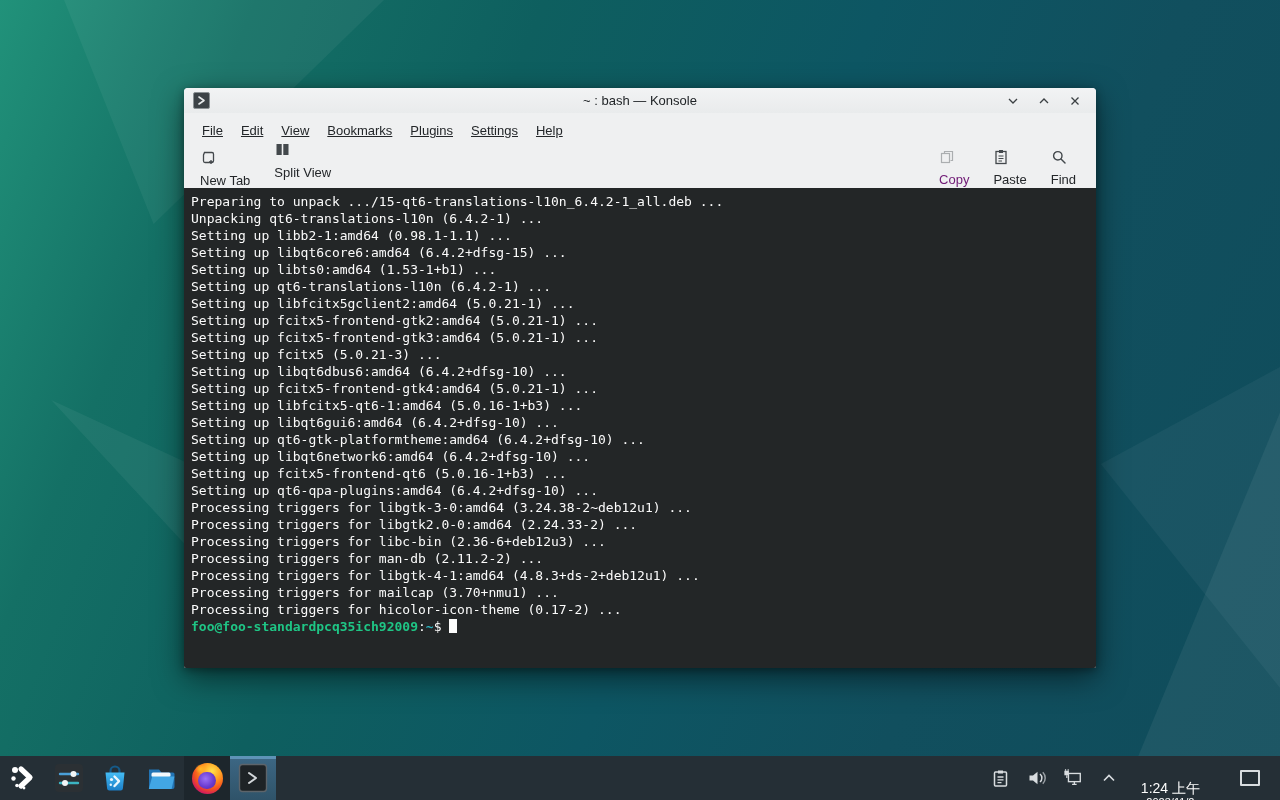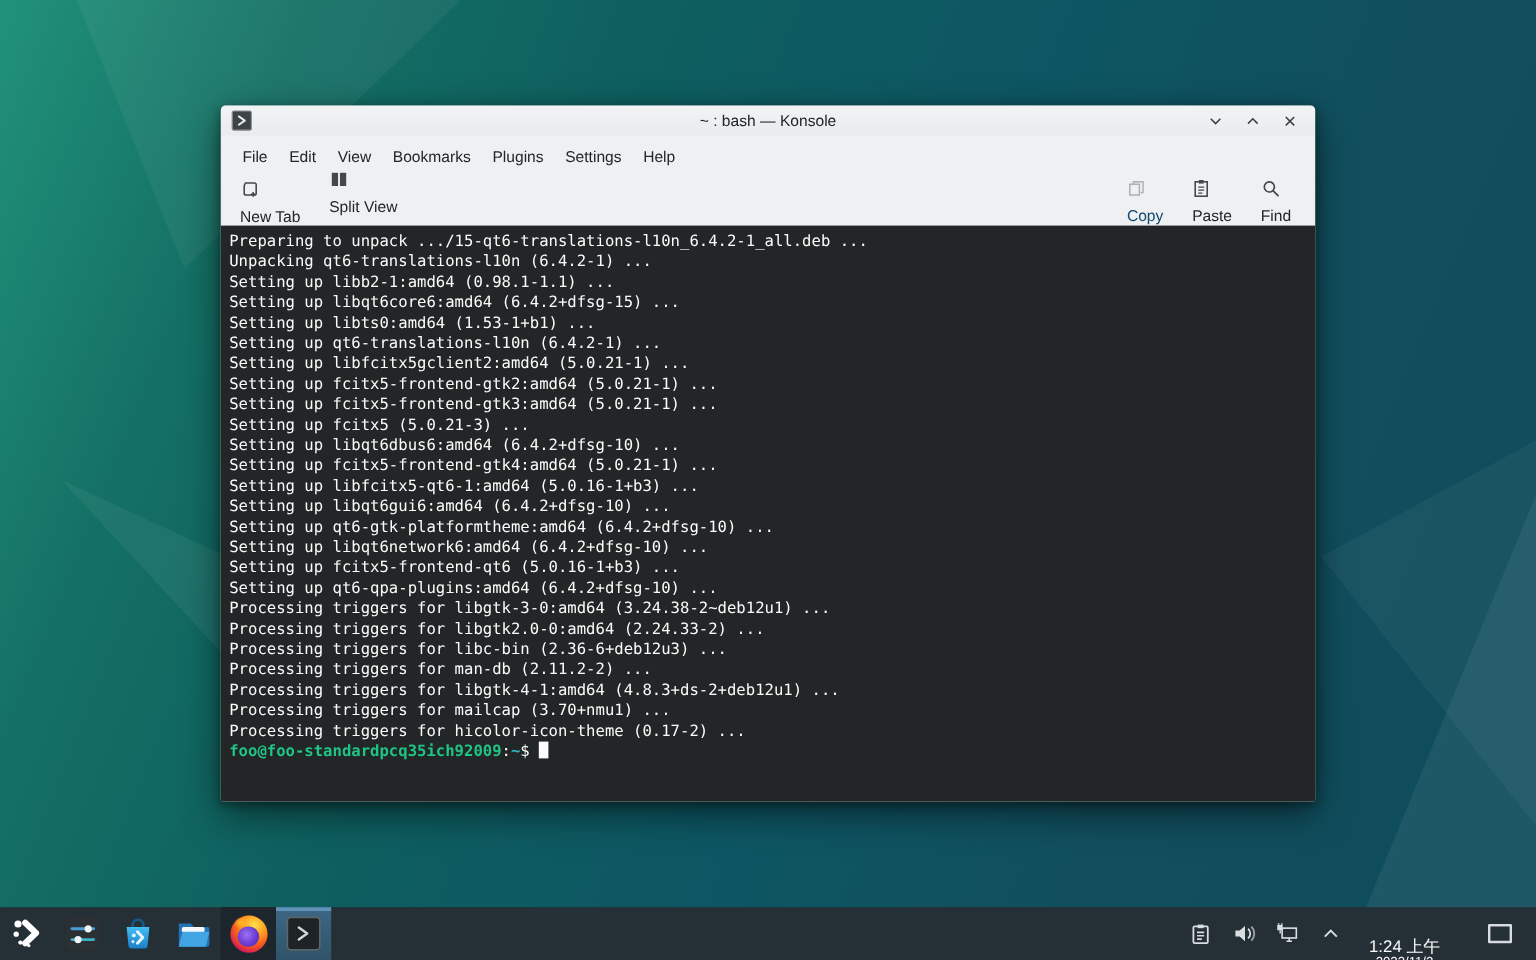--- a/index.html
+++ b/index.html
@@ -23,27 +23,27 @@
 
   .titlebar { position:relative; height:25px; display:flex; align-items:center;
     background:linear-gradient(#f2f3f4,#e9ebec); }
   .tb-appicon { width:17px; height:17px; margin-left:9px; border-radius:2px;
     background:#3d4347; border:1px solid #8b9194; display:flex; align-items:center; justify-content:center; z-index:1; }
   .win-title { position:absolute; left:0; right:0; text-align:center; font-size:13px; color:#202427; }
   .win-controls { margin-left:auto; display:flex; align-items:center; gap:15px; padding-right:13px; z-index:1; }
   .win-btn { width:16px; height:16px; display:flex; align-items:center; justify-content:center; cursor:default; }
 
   .menubar { height:35px; display:flex; align-items:center; padding-left:9px; font-size:13px; color:#232629; background:#eff0f1; }
-  .menu-item { padding:5px 9px; border:none; background:none; font:inherit; color:inherit; }
+  .menu-item { padding:5px 9px; border:none; background:none; font:inherit; color:inherit;text-decoration:underline; }
 
   .toolbar { height:40px; display:flex; align-items:center; padding:0 13px 0 9px; background:#eff0f1; }
   .tool-btn { display:flex; align-items:flex-start; gap:7px; border:none; background:none;
     font:13px "Liberation Sans",sans-serif; color:#232629; padding:5px 7px; position:relative;flex-direction:column; }
   .tool-btn .micro-caret { position:absolute; right:-2px; bottom:-4px; }
-  .tool-btn.disabled { color:#0c4a6e; }
+  .tool-btn.disabled { color:#701a75; }
   .tool-spacer { flex:1; }
   .tool-gap { width:10px; }
 
   
   .terminal { position:relative; height:588px; background:#232627;
     font:13px/17px "DejaVu Sans Mono", monospace; color:#fbfbfb;
     padding:5px 10px 0 7px; cursor:text; }
   .term-line { white-space:pre; height:17px; }
   .prompt-line { white-space:pre; height:17px; }
   .p-user { color:#1fc585; font-weight:bold; }

